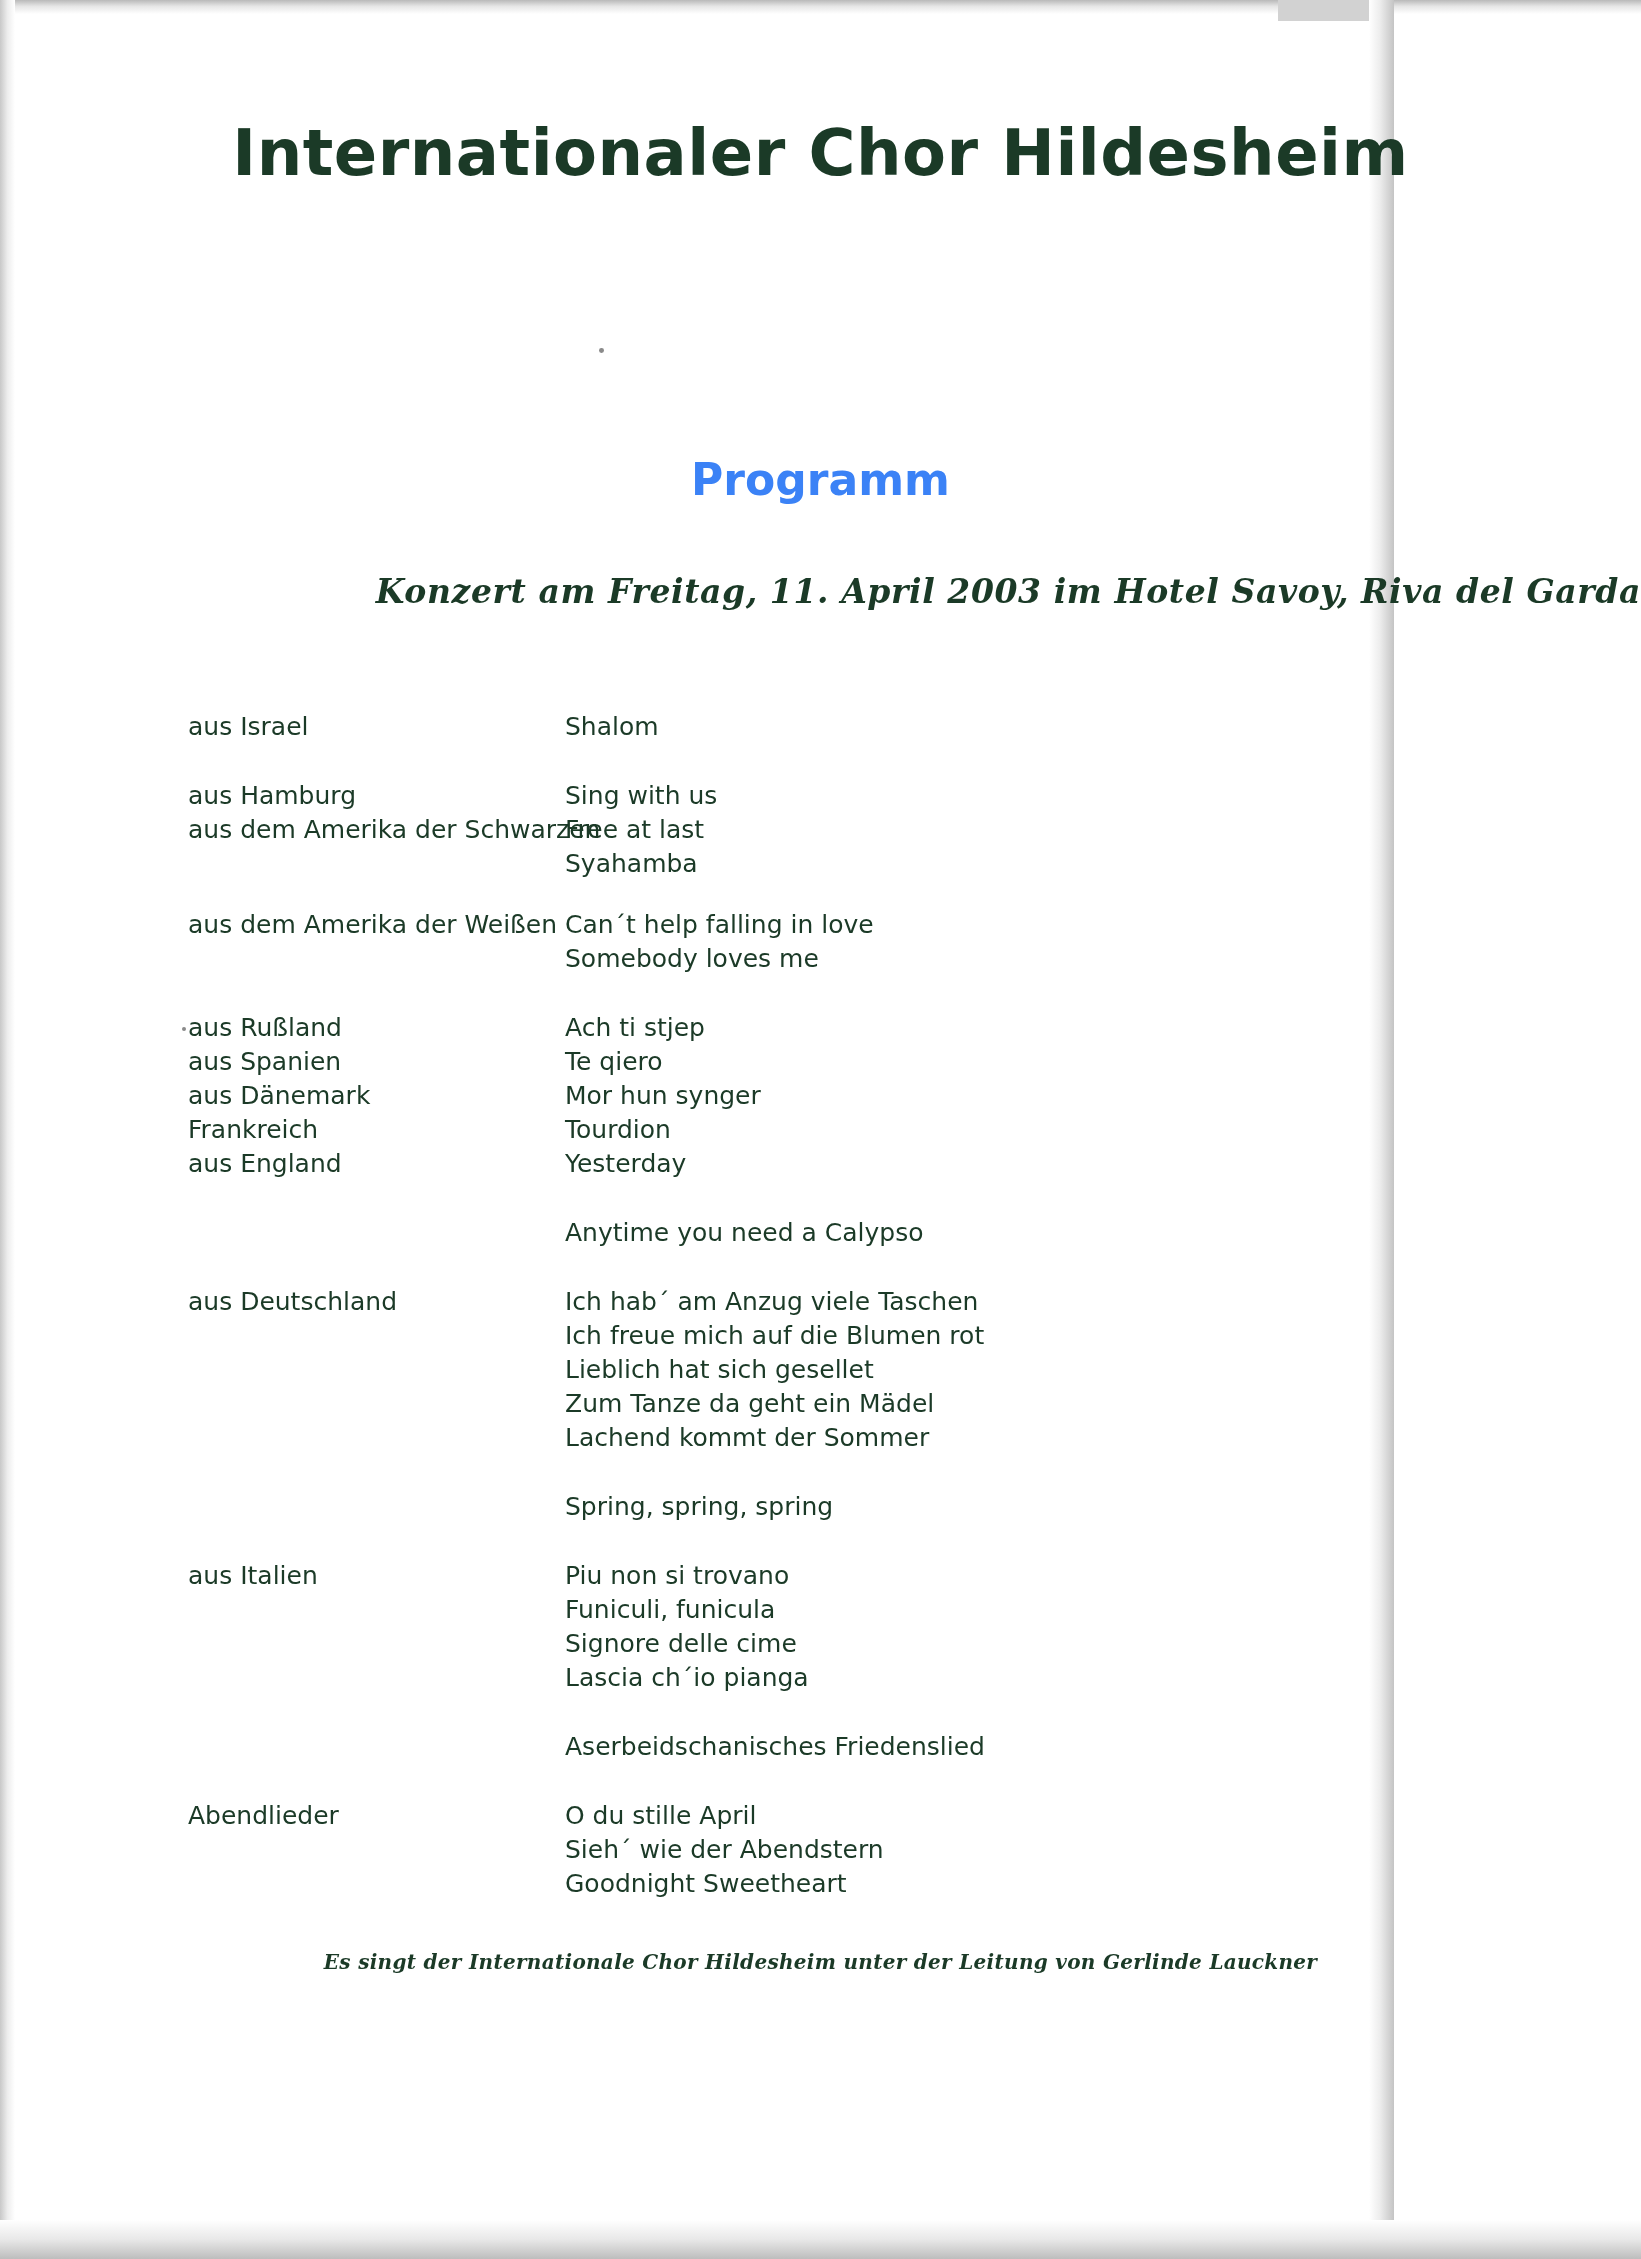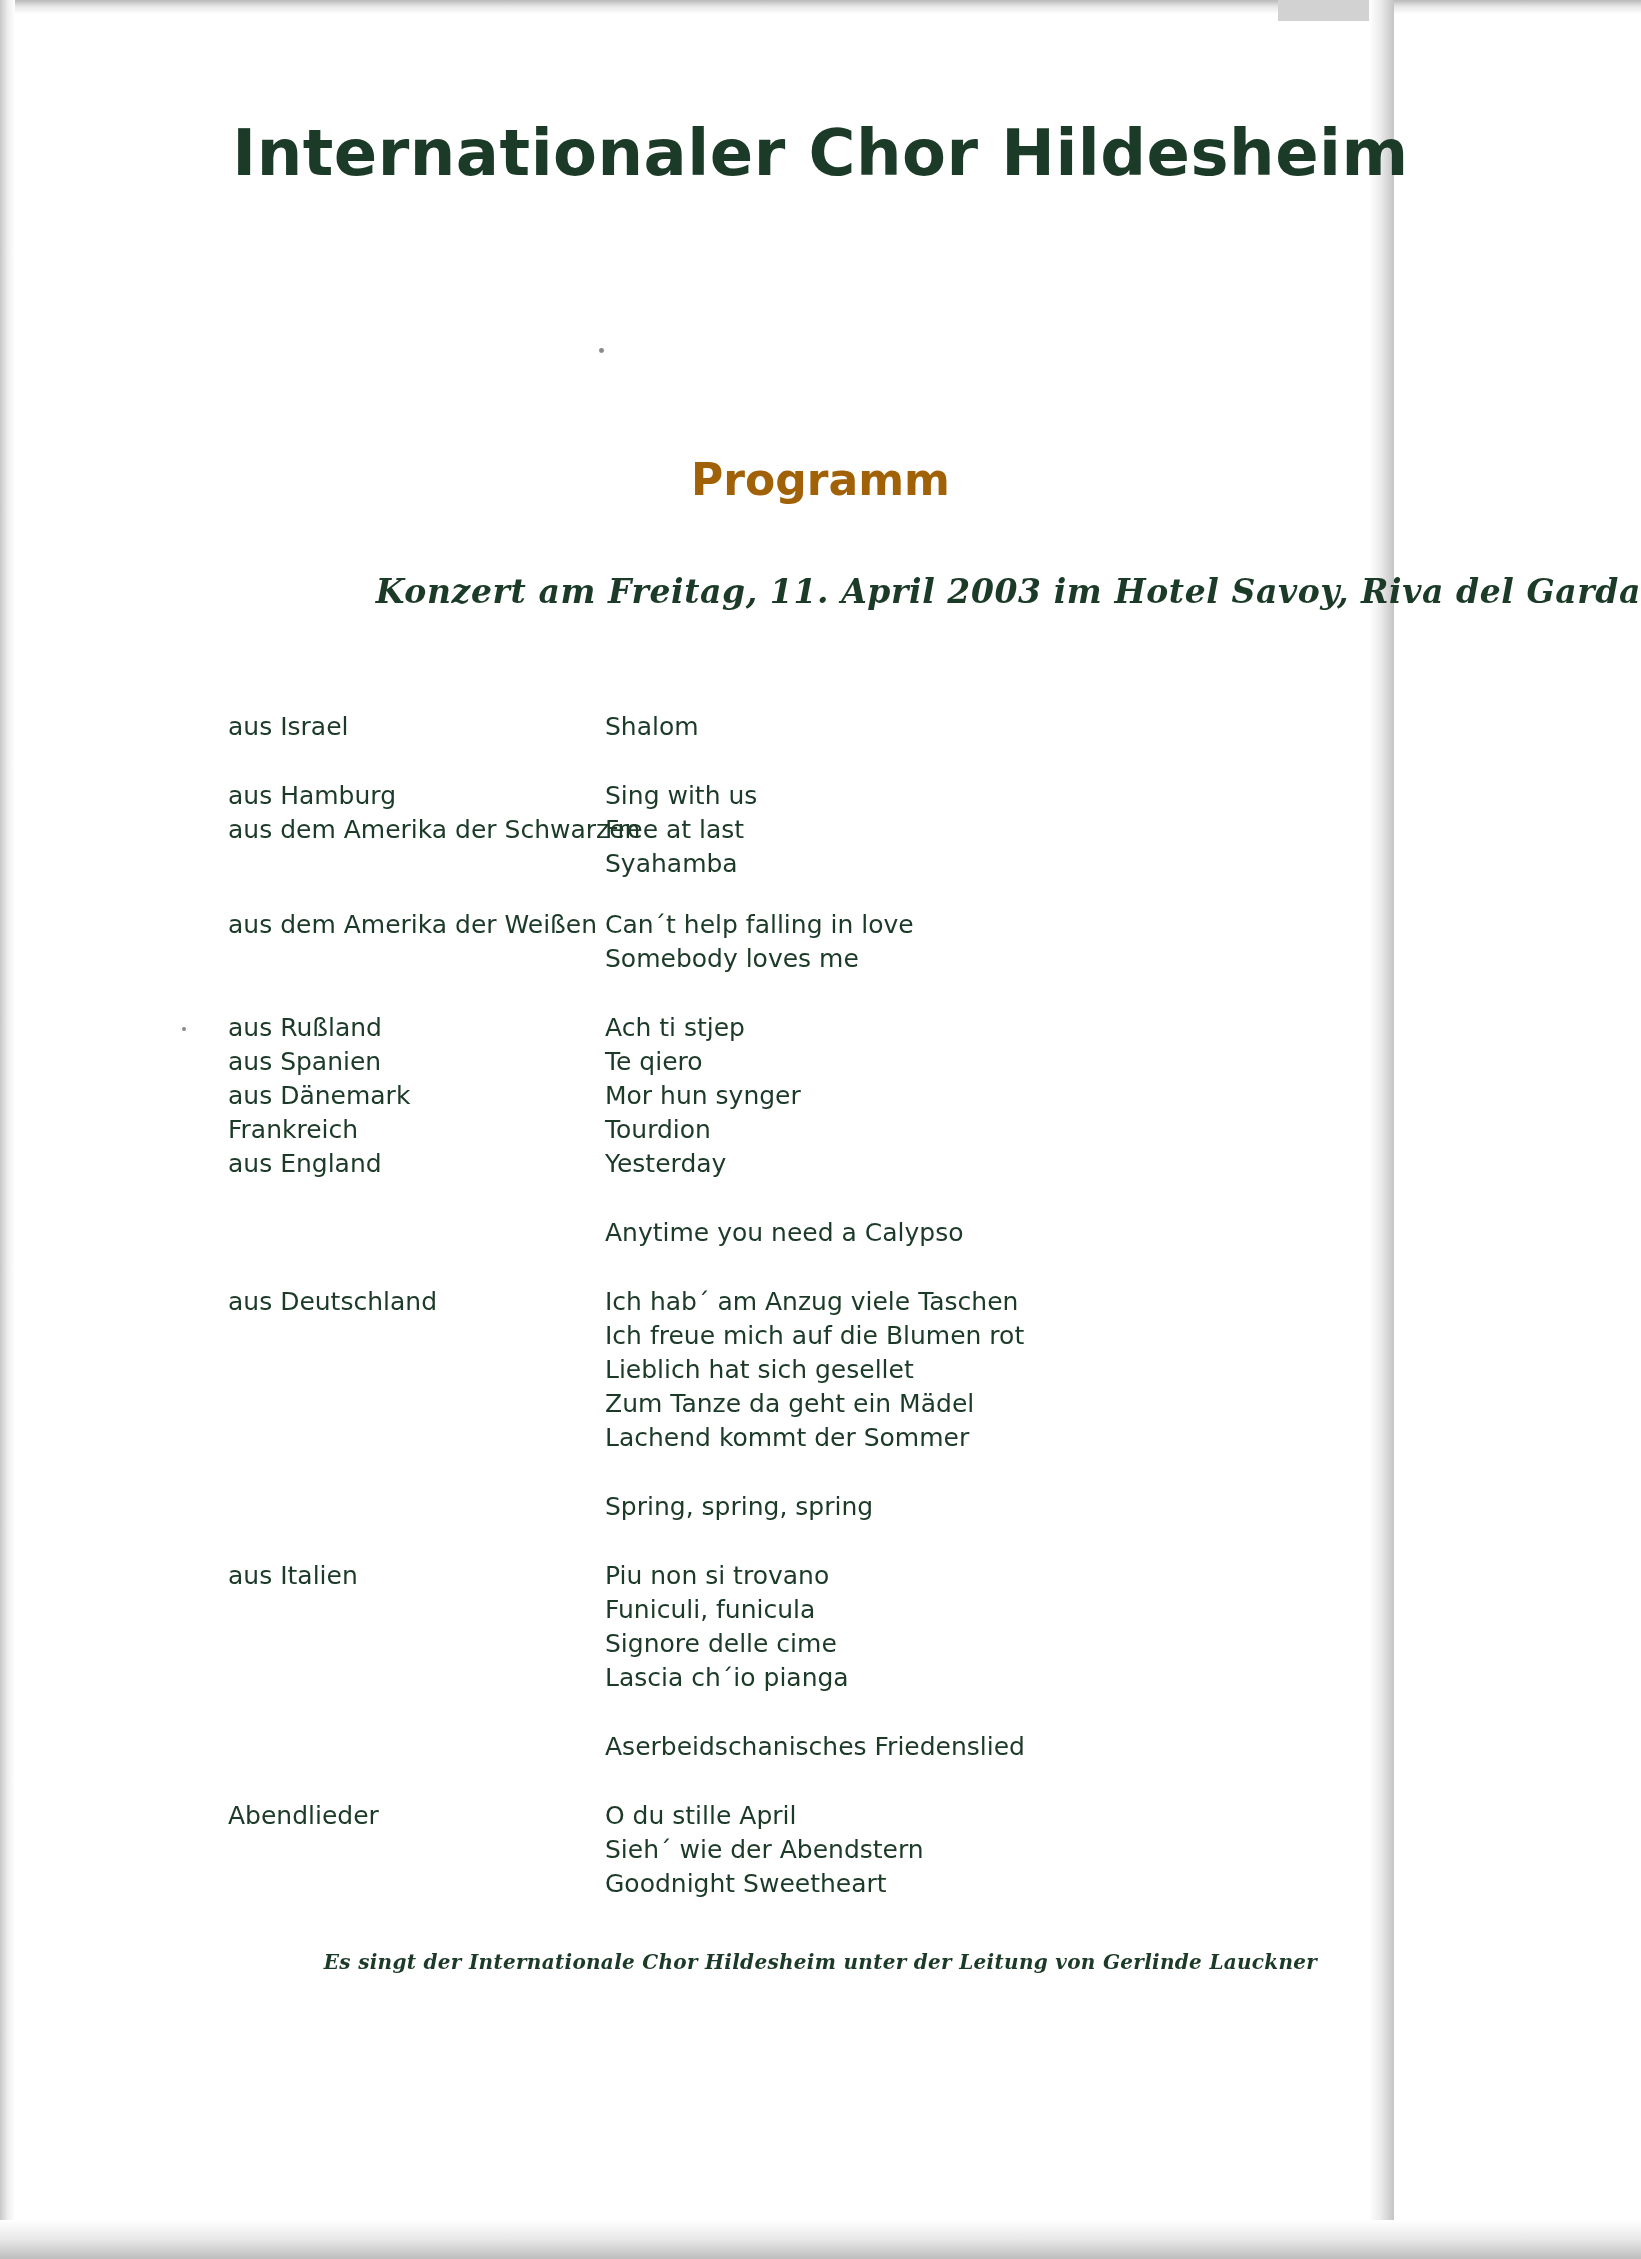--- a/index.html
+++ b/index.html
@@ -82,21 +82,21 @@
 
   #program-heading {
     position: absolute;
     left: 0;
     top: 454px;
     width: 1641px;
     text-align: center;
     font-family: "DejaVu Sans", sans-serif;
     font-weight: bold;
     font-size: 44px;
-    color: #a16207;
+    color: #3b82f6;
   }
 
   #concert-subtitle {
     position: absolute;
     left: 0;
     top: 572px;
     width: 1641px;
     text-align: right;
     font-family: "DejaVu Serif", serif;
     font-style: italic;
@@ -115,21 +115,20 @@
   }
 
   .program-group {
     position: relative;
     display: block;
   }
 
   .group-row {
     display: flex;
     align-items: flex-start;
-    margin-left: 40px;
   }
 
   .origin-col {
     width: 377px;
     flex: 0 0 377px;
     font-family: "DejaVu Sans", sans-serif;
     font-size: 25px;
     line-height: 34px;
     color: #1b3a27;
   }

